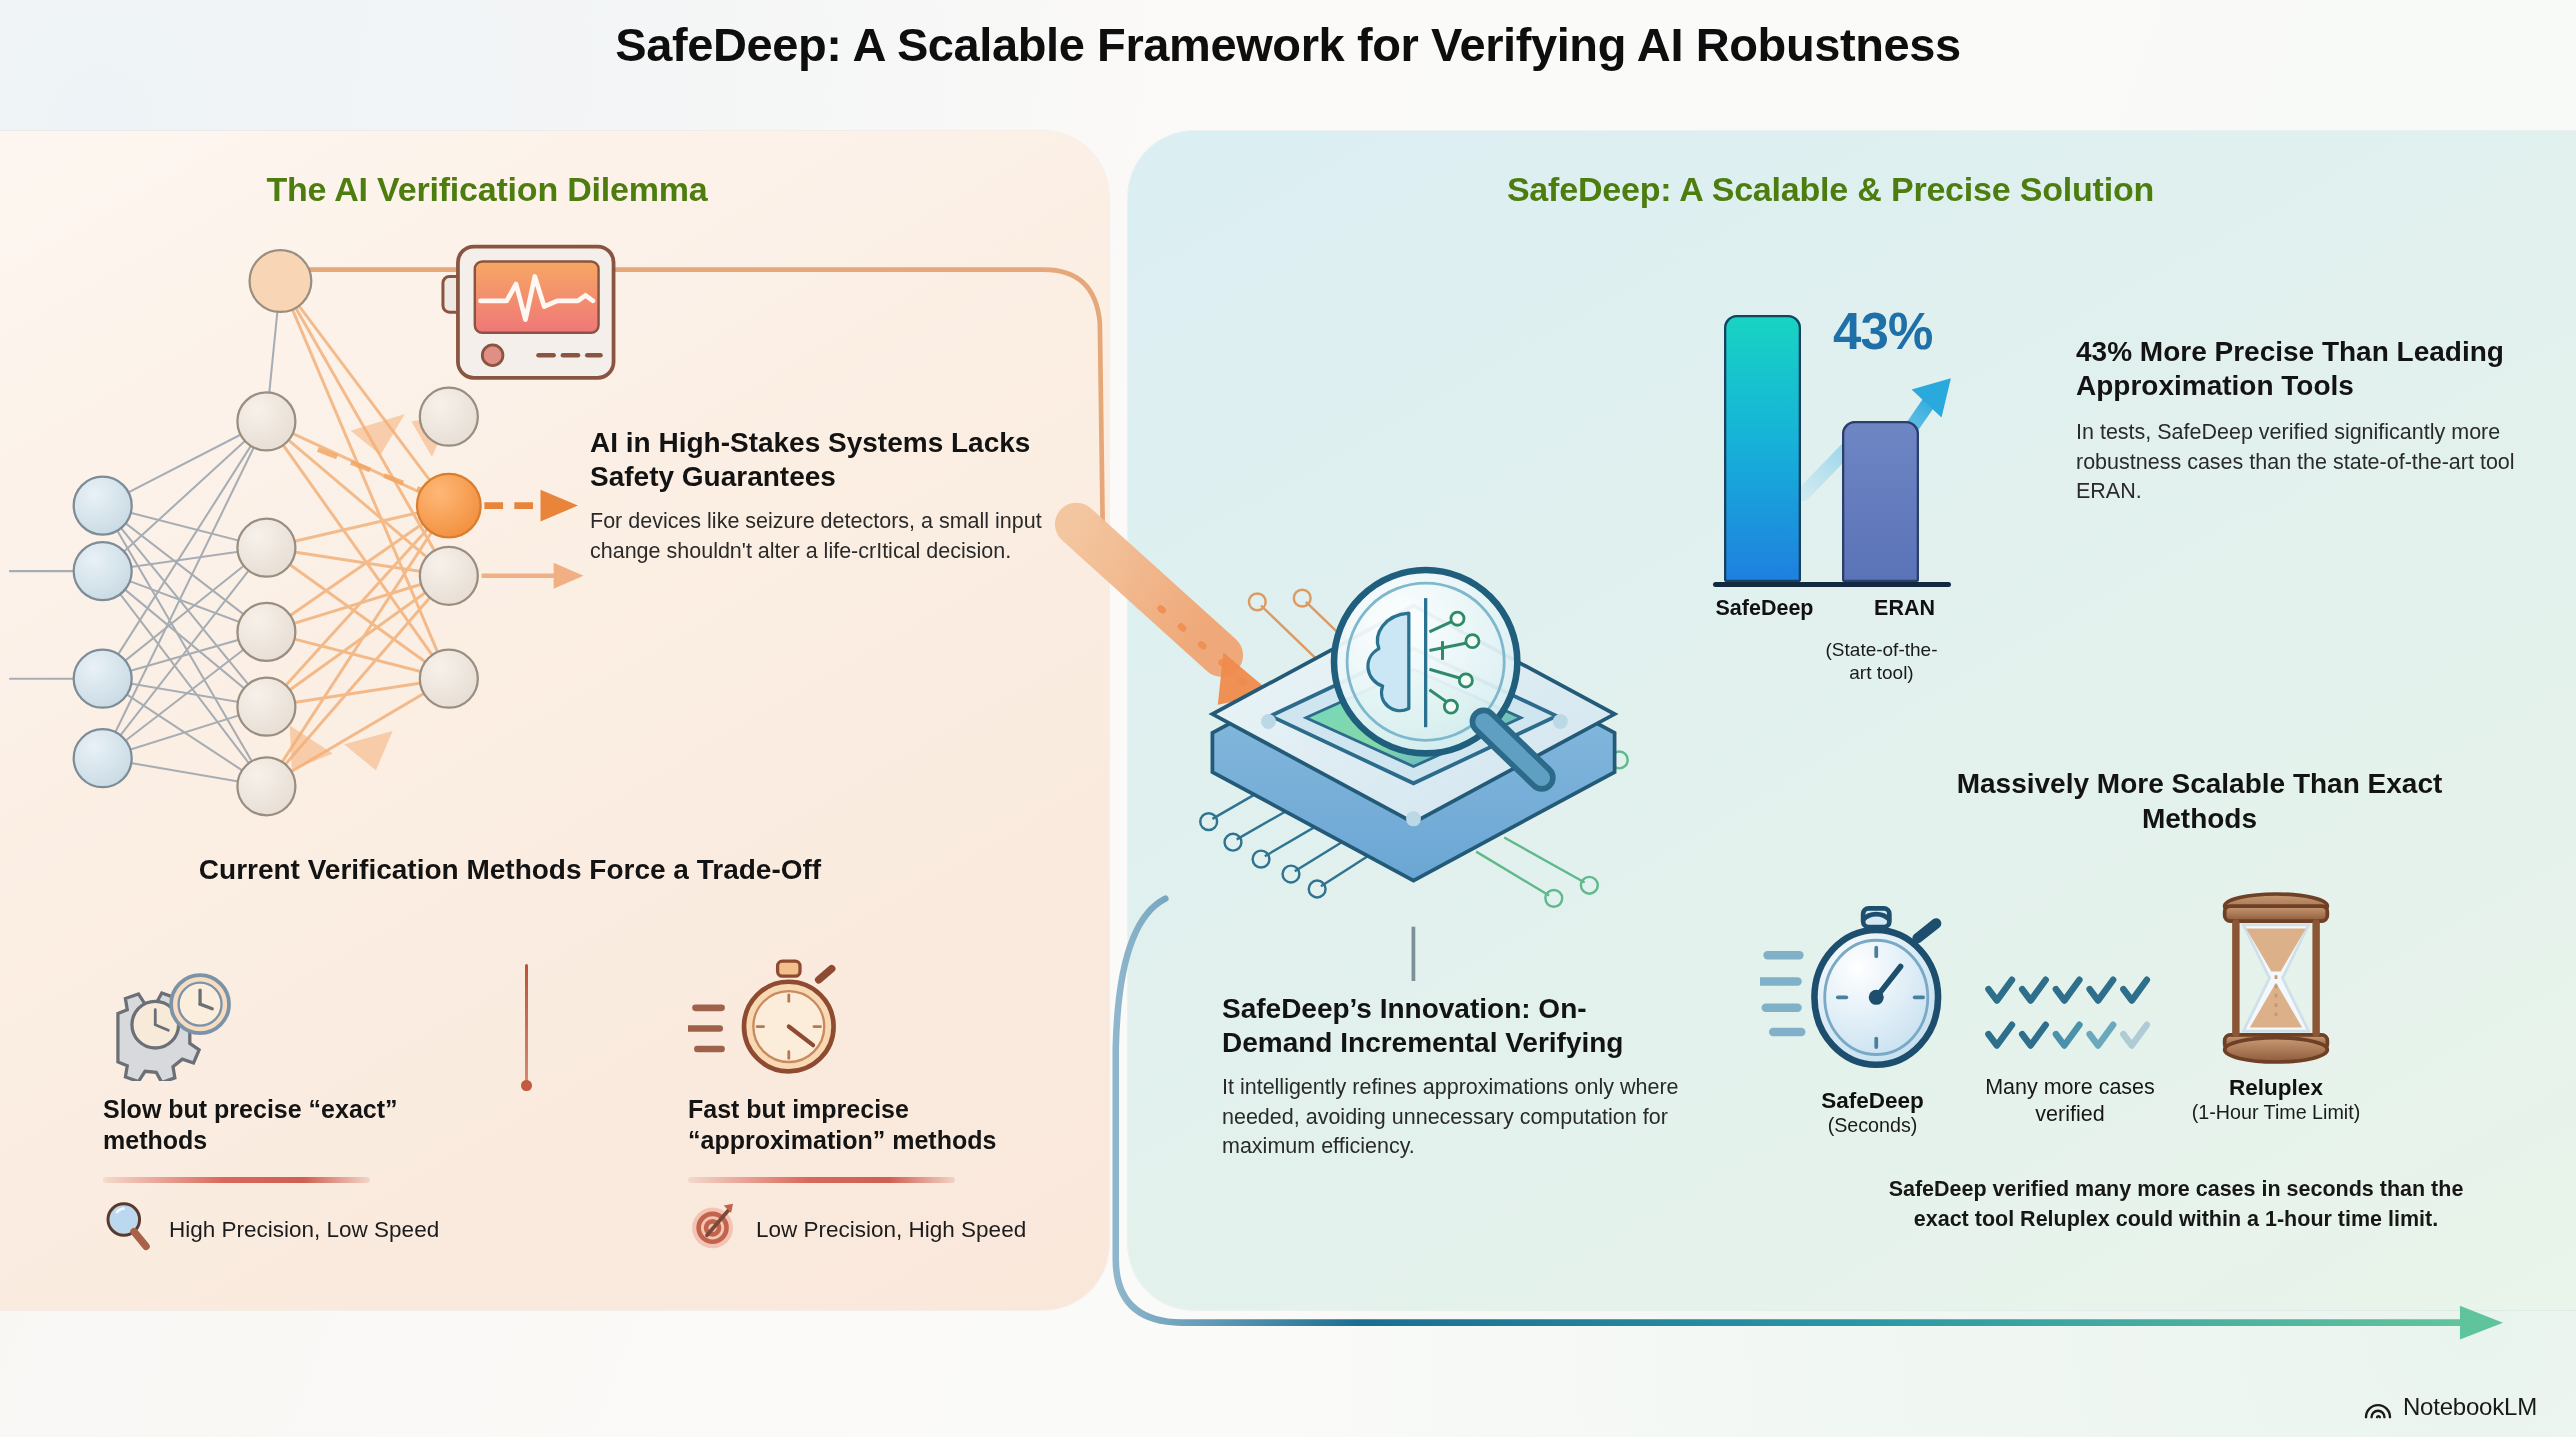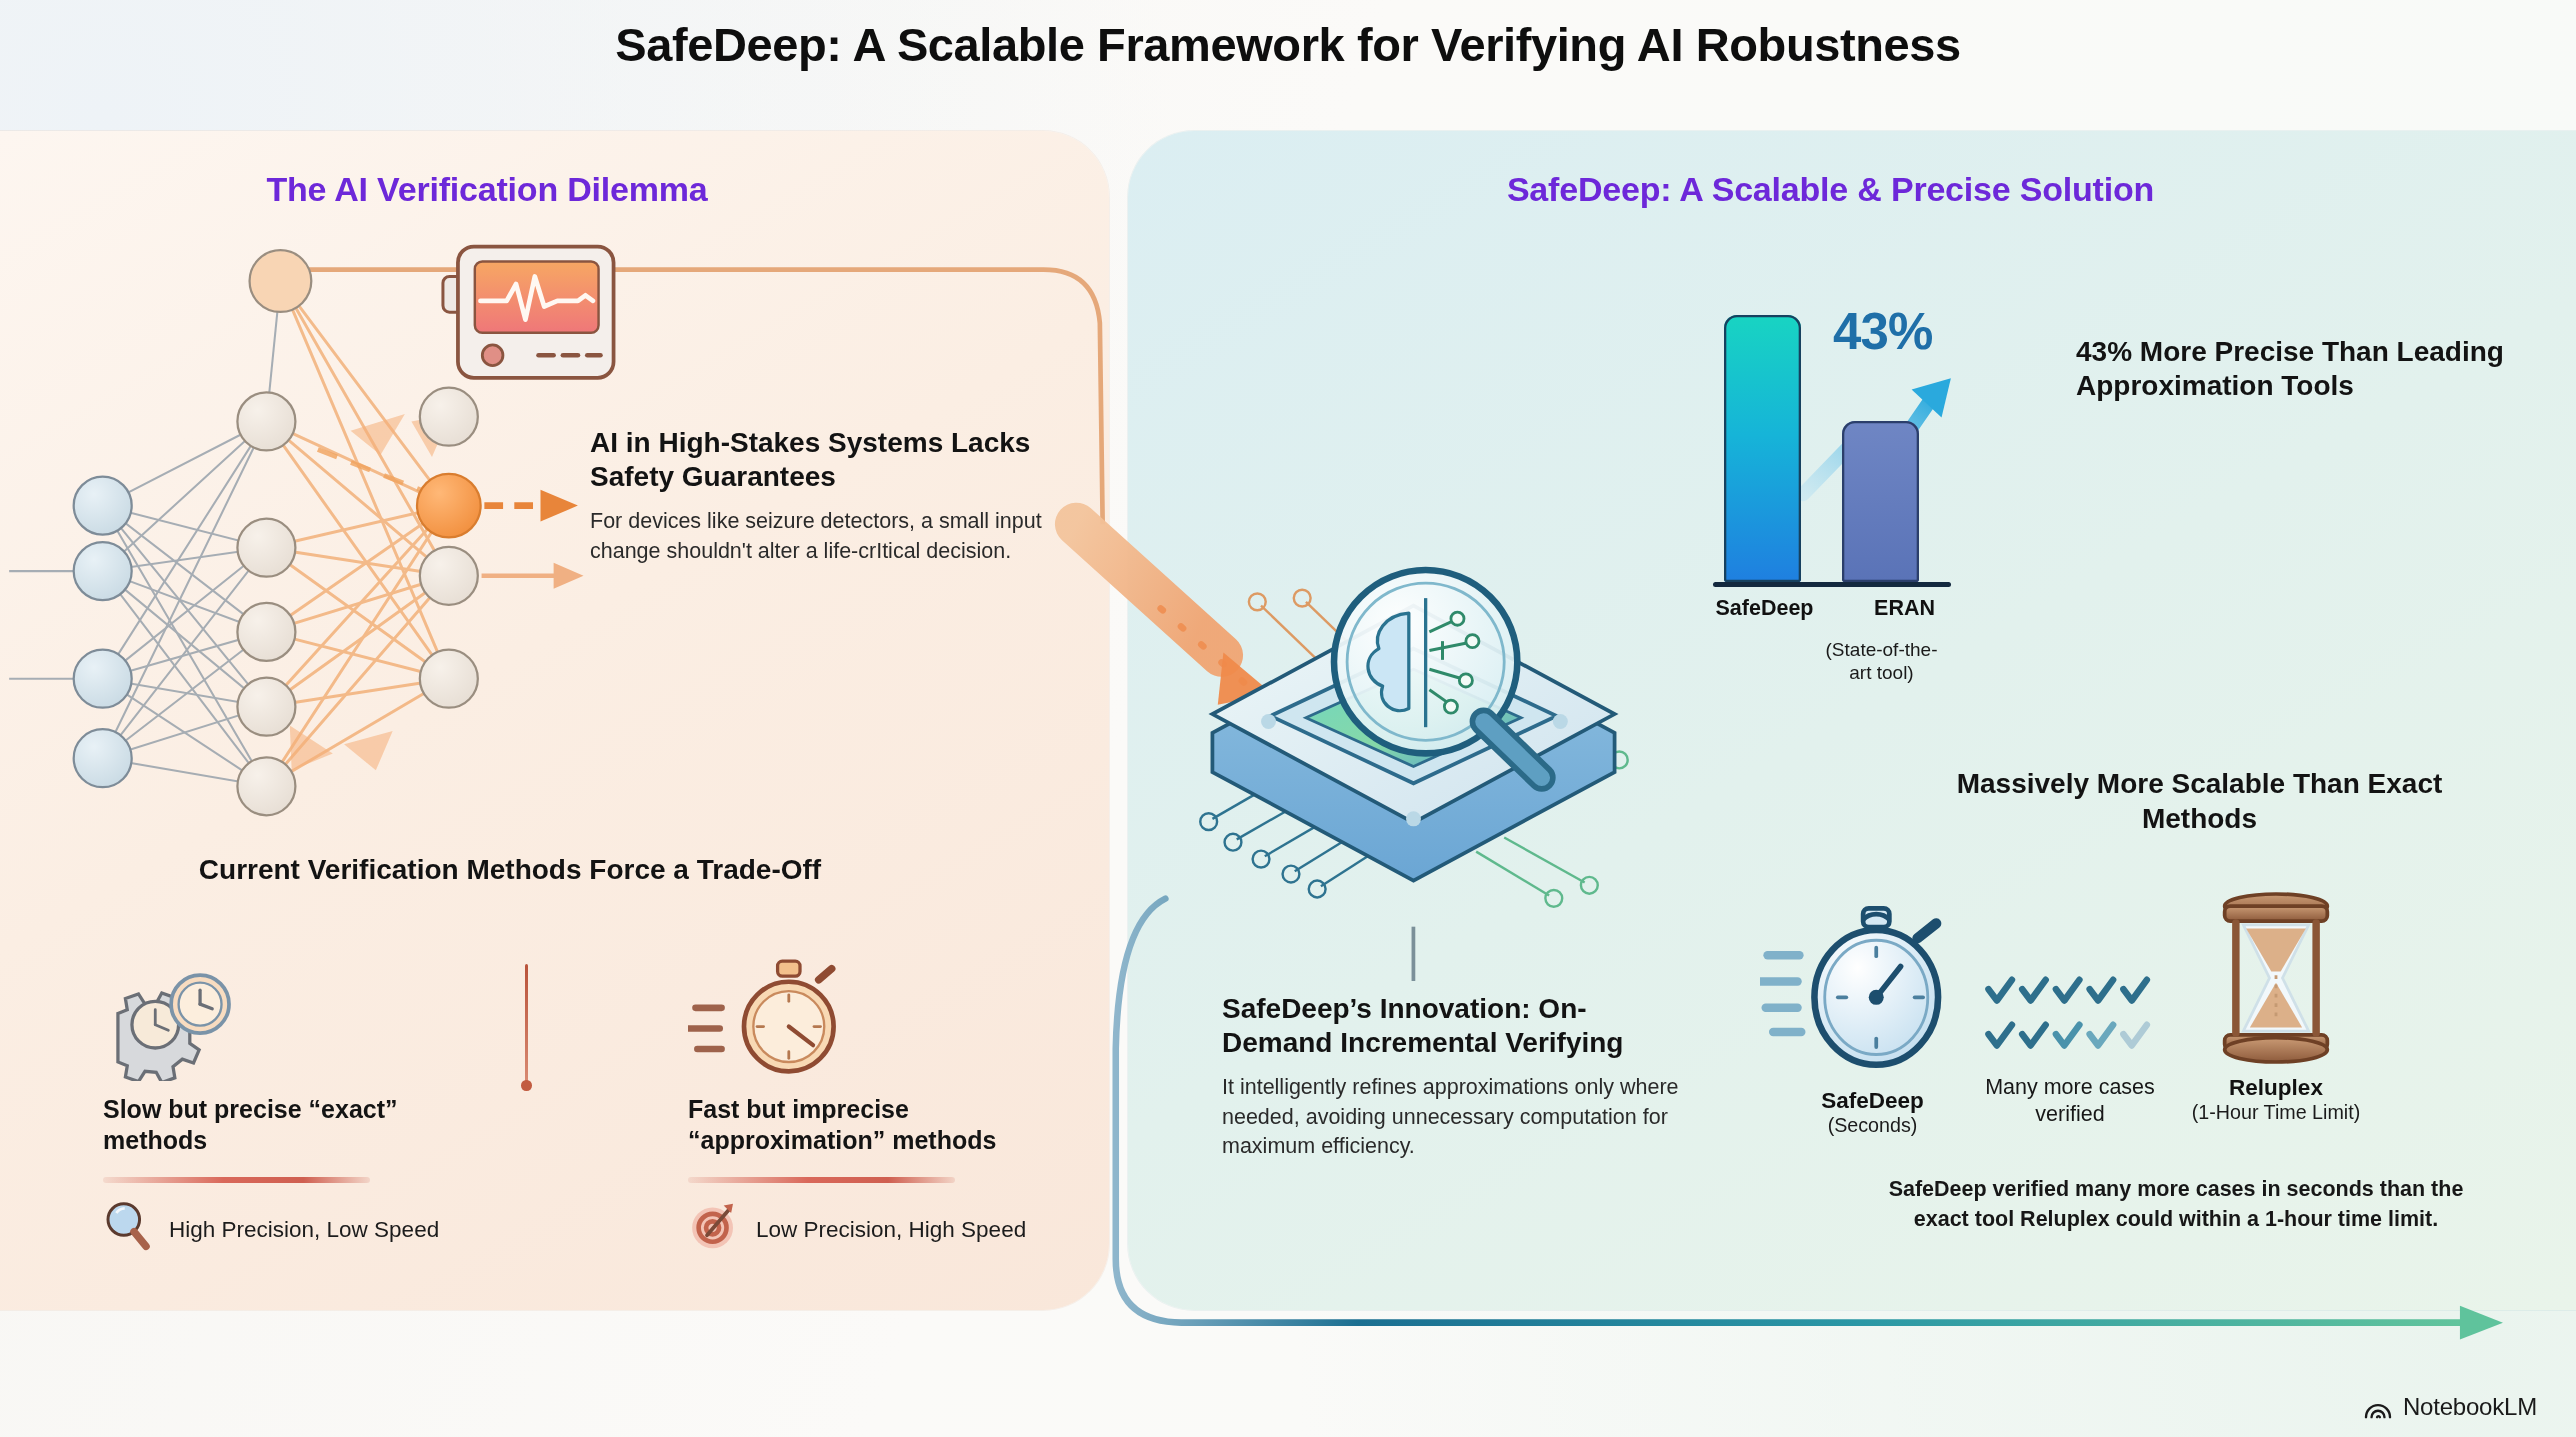--- a/index.html
+++ b/index.html
@@ -33,21 +33,21 @@
     background:linear-gradient(150deg,#dbeef2 0%,#e2f1ed 50%,#e9f4ea 100%);
     box-shadow:0 0 0 0.9px rgba(160,200,205,.18);
   }
 
   
   .main-title{
     position:absolute;left:0;right:0;top:17px;text-align:center;
     font-size:47px;font-weight:bold;letter-spacing:-0.4px;color:#0e0e0e;
   }
   .panel-title{
-    position:absolute;font-size:34px;font-weight:bold;color:#6d28d9;
+    position:absolute;font-size:34px;font-weight:bold;color:#4d7c0f;
     letter-spacing:-0.2px;text-align:center;
   }
   #left-panel-title{left:122px;top:170px;width:730px;}
   #right-panel-title{left:1339px;top:170px;width:983px;}
 
   
   .h-card{font-size:28px;font-weight:bold;line-height:1.22;color:#131313;}
   .p-card{font-size:21.5px;line-height:1.36;color:#2a2a2a;}
 
   
@@ -350,20 +350,21 @@
     </div>
     <div class="axis"></div>
     <div class="pct-badge">43%</div>
     <div class="barlabel" id="label-safedeep">SafeDeep</div>
     <div class="barlabel" id="label-eran">ERAN</div>
     <div id="label-eran-sub">(State-of-the-art tool)</div>
   </div>
 
   <div id="precision-block">
     <div class="h-card">43% More Precise Than Leading Approximation Tools</div>
+    <div class="p-card">In tests, SafeDeep verified significantly more robustness cases than the state-of-the-art tool ERAN.</div>
   </div>
 
   <div class="chip">
     <svg class="svg-abs" viewBox="0 0 510 410">
       <defs>
         <linearGradient id="chipTop" x1="0" y1="0" x2="1" y2="1">
           <stop offset="0%" stop-color="#eef7f8"></stop>
             <stop offset="100%" stop-color="#cfe3ee"></stop>
         </linearGradient>
         <linearGradient id="chipCore" x1="0" y1="0" x2="1" y2="1">

